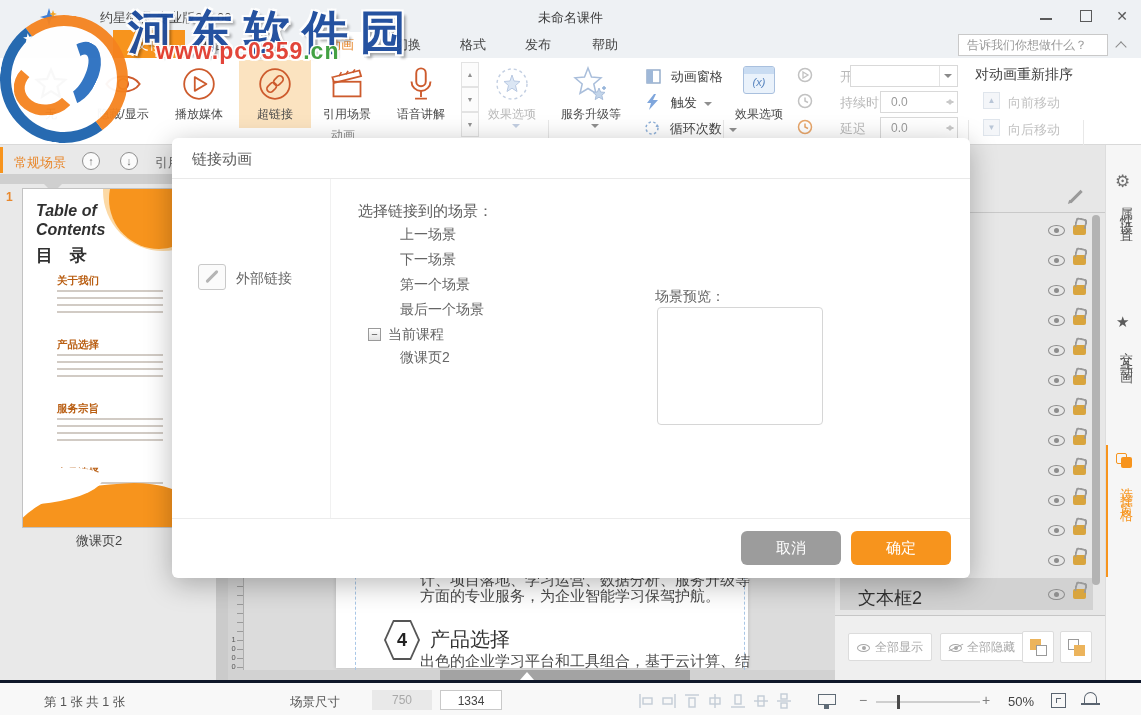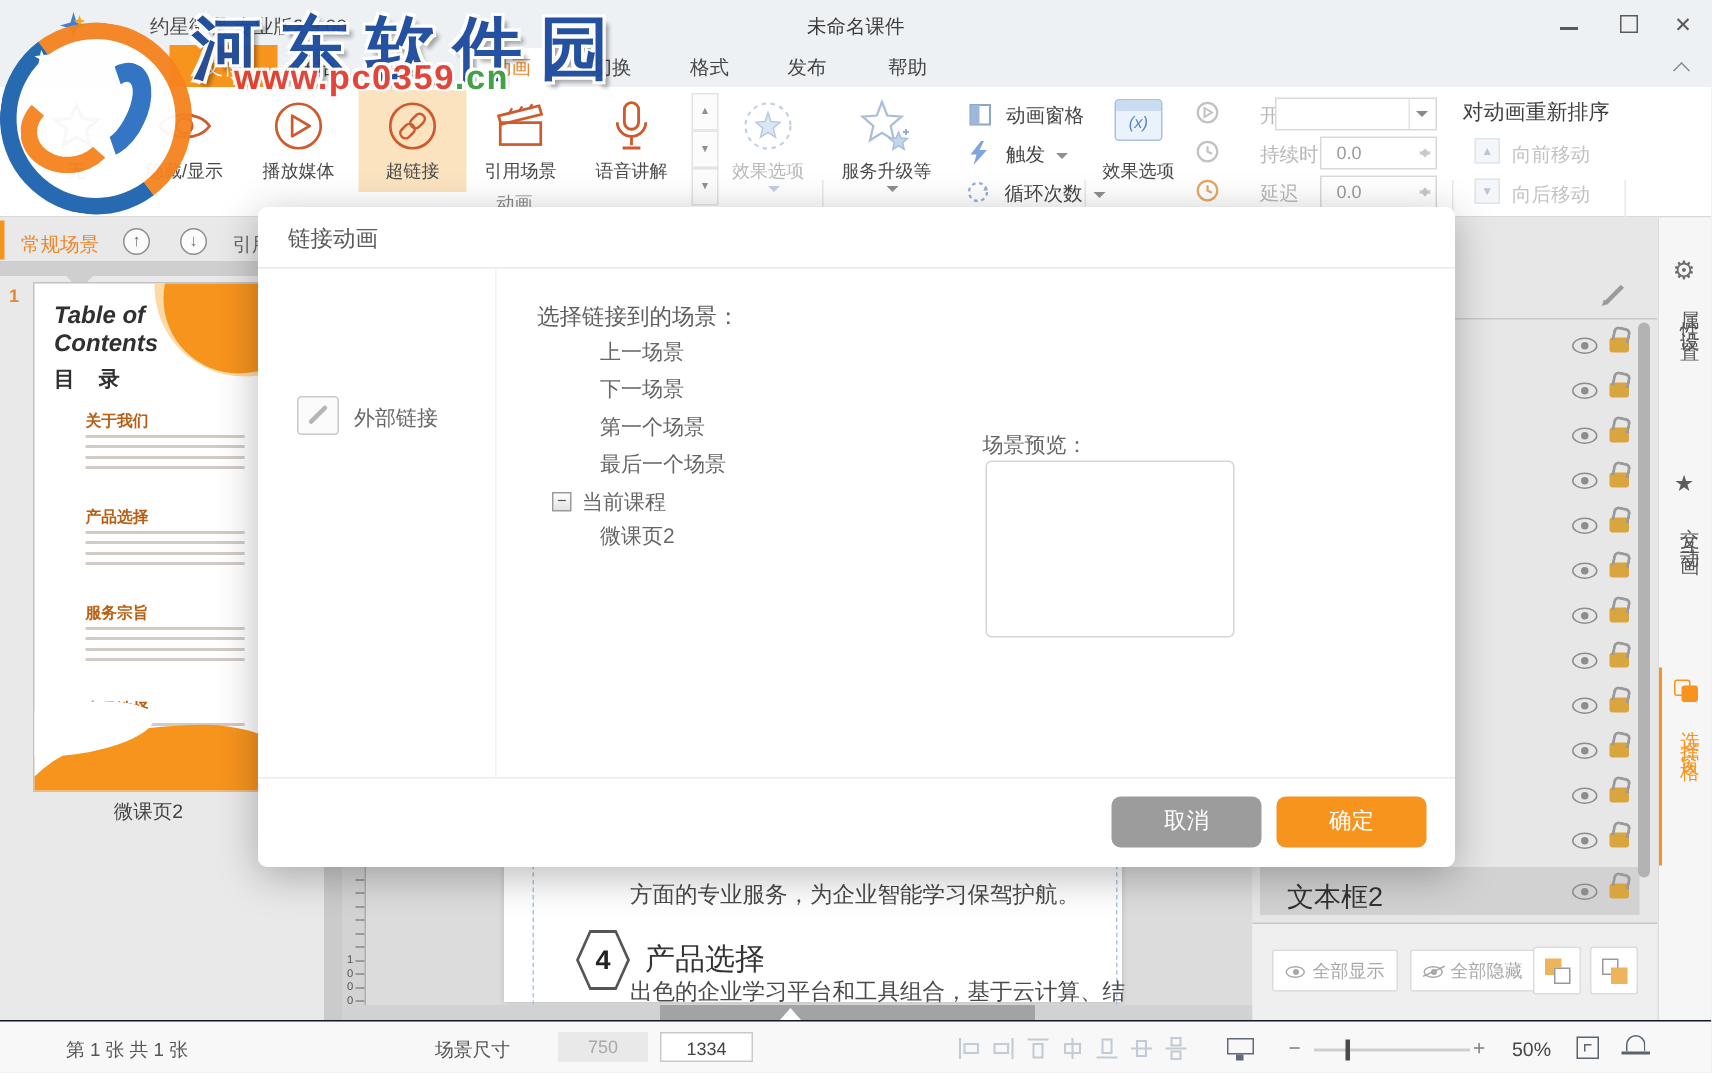--- a/index.html
+++ b/index.html
@@ -61,21 +61,21 @@
   .lp-tab { font-size:13px; }
   .lp-strip { left:0; top:29px; width:216px; height:10px; background:#cfcfcf; }
   .lp-notch { left:44px; top:39px; width:0; height:0; border:9px solid transparent; border-top-color:#cfcfcf; }
   .circle-btn { width:18px; height:18px; border:1px solid #8f8f8f; border-radius:50%; text-align:center; line-height:16px; font-size:11px; color:#6f6f6f; background:#fbfbfb; }
   .thumb { left:22px; top:43px; width:154px; height:340px; background:#fff; border:1px solid #c2c2c2; overflow:hidden; }
   .blob-lite { position:absolute; right:-48px; top:-58px; width:120px; height:120px; border-radius:50%; background:#fcd9a5; }
   .blob-main { position:absolute; right:-34px; top:-40px; width:100px; height:100px; border-radius:50%; background:#f7941d; }
   .wave { position:absolute; left:-18px; bottom:-26px; width:195px; height:68px; background:#f7941d; border-radius:55% 38% 0 0 / 90% 55% 0 0; transform:rotate(-4deg); }
   .wave2 { position:absolute; left:-30px; bottom:24px; width:110px; height:34px; background:#fff; border-radius:50%; transform:rotate(-8deg); }
   .toc-title { font-size:16px; font-weight:bold; font-style:italic; color:#303030; line-height:19px; }
-  .toc-cn { font-size:14px; font-weight:bold; color:#303030; letter-spacing:6px; }
+  .toc-cn { font-size:17px; font-weight:bold; color:#303030; letter-spacing:6px; }
   .toc-item { position:absolute; left:12px; width:132px; height:60px; }
   .hex { position:relative; width:15px; height:17px; background:#8a8a8a;
          clip-path:polygon(25% 0,75% 0,100% 50%,75% 100%,25% 100%,0 50%); }
   .hex i { position:absolute; inset:1.3px; background:#fff; clip-path:polygon(25% 0,75% 0,100% 50%,75% 100%,25% 100%,0 50%);
            font-style:normal; font-size:8.5px; font-weight:bold; color:#444; text-align:center; line-height:14px; }
   .toc-item .t { position:absolute; left:22px; top:1px; font-size:10.5px; font-weight:bold; color:#b95e12; }
   .toc-lines { position:absolute; left:22px; top:17px; width:106px; height:28px;
     background:repeating-linear-gradient(to bottom,#c6beb6 0 2px,transparent 2px 7px); opacity:.8; }
   .thumb-caption { left:22px; top:387px; width:154px; text-align:center; font-size:13px; color:#444; }
   .slide-num { font-size:12px; font-weight:bold; color:#e8882d; }
@@ -129,21 +129,21 @@
 
   
   .side-tabs { left:1105px; top:145px; width:36px; height:535px; background:#f6f6f6; border-left:1px solid #dddddd; }
   .vtext { writing-mode:vertical-rl; text-orientation:upright; font-size:13px; color:#555; letter-spacing:7px; }
   .vtext.orange { color:#f7941d; }
   .side-ind { position:absolute; left:0; top:300px; width:2px; height:132px; background:#f7941d; }
   .sel-icon-b { position:absolute; width:11px; height:11px; border:1.6px solid #f7941d; border-radius:2px; background:#f6f6f6; }
   .sel-icon-f { position:absolute; width:11px; height:11px; background:#f7941d; border-radius:2px; }
 
   
-  .statusbar { left:0; top:680px; width:1141px; height:35px; background:#f8f8f8; border-top:1px solid #0f172a; }
+  .statusbar { left:0; top:680px; width:1141px; height:35px; background:#f8f8f8; border-top:3px solid #0f172a; }
   .sb-text { font-size:12.5px; color:#555; }
   .sb-input { position:absolute; top:7px; height:20px; font-size:12px; text-align:center; line-height:20px; }
   .al-icon { position:absolute; top:10px; width:16px; height:16px; }
   .al-icon svg { stroke:#c3ccd6; fill:none; stroke-width:1.4; }
   .presenter { position:absolute; left:818px; top:11px; width:18px; height:11px; border:1.6px solid #5f6b76; }
   .presenter::after { content:""; position:absolute; left:5px; bottom:-5px; width:5px; height:4px; background:#5f6b76; }
   .zoom-track { position:absolute; left:876px; top:18px; width:104px; height:2px; background:#cfcfcf; }
   .zoom-thumb { position:absolute; left:897px; top:12px; width:3px; height:14px; background:#4a4a4a; }
   .zoom-sign { position:absolute; top:9px; font-size:14px; color:#808080; }
   .fit-icon { position:absolute; left:1051px; top:10px; width:15px; height:15px; border:1.5px solid #5a6470; }
@@ -216,20 +216,21 @@
     <span class="abs qat-mon"></span>
   </div>
   <div class="abs file-btn">文件</div>
   <div class="abs menu-item" style="left:187px">开始</div>
   <div class="abs menu-item" style="left:252px">插入</div>
   <div class="abs menu-item active" style="left:318px">动画</div>
   <div class="abs menu-item" style="left:385px">切换</div>
   <div class="abs menu-item" style="left:450px">格式</div>
   <div class="abs menu-item" style="left:515px">发布</div>
   <div class="abs menu-item" style="left:582px">帮助</div>
+  <input class="abs search-box" placeholder="告诉我们你想做什么？" style="">
   <span class="abs chev-up"></span>
 
   <div class="abs ribbon">
 
     <div class="r-btn" style="left:15px;top:4px">
       <svg width="36" height="36" viewBox="0 0 24 24">
         <path d="M12 2.5 L14.6 8.6 L21.5 9.2 L16.3 13.7 L17.9 20.5 L12 16.8 L6.1 20.5 L7.7 13.7 L2.5 9.2 L9.4 8.6 Z" fill="none" stroke="#7b7b7b" stroke-width="1.4"></path>
       </svg>
       <div class="lbl">无</div>
     </div>
@@ -432,20 +433,21 @@
     <div class="abs thumb-caption">微课页2</div>
   </div>
   <div class="abs lp-scroll"></div>
 
   <div class="abs canvas">
     <div class="ruler">
       <span class="ruler-label">1000</span>
     </div>
     <div class="slide">
       <div class="sel-dash"></div>
+      <div class="slide-line" style="top:401px">计、项目落地、学习运营、数据分析、服务升级等</div>
       <div class="slide-line" style="top:417px">方面的专业服务，为企业智能学习保驾护航。</div>
       <div class="hex-big">
           <i>4</i>
         </div>
       <div class="slide-h">产品选择</div>
       <div class="slide-line" style="top:482px">出色的企业学习平台和工具组合，基于云计算、结</div>
     </div>
     <div class="hscroll">
       <div class="hthumb"></div>
       <div class="htri"></div>

